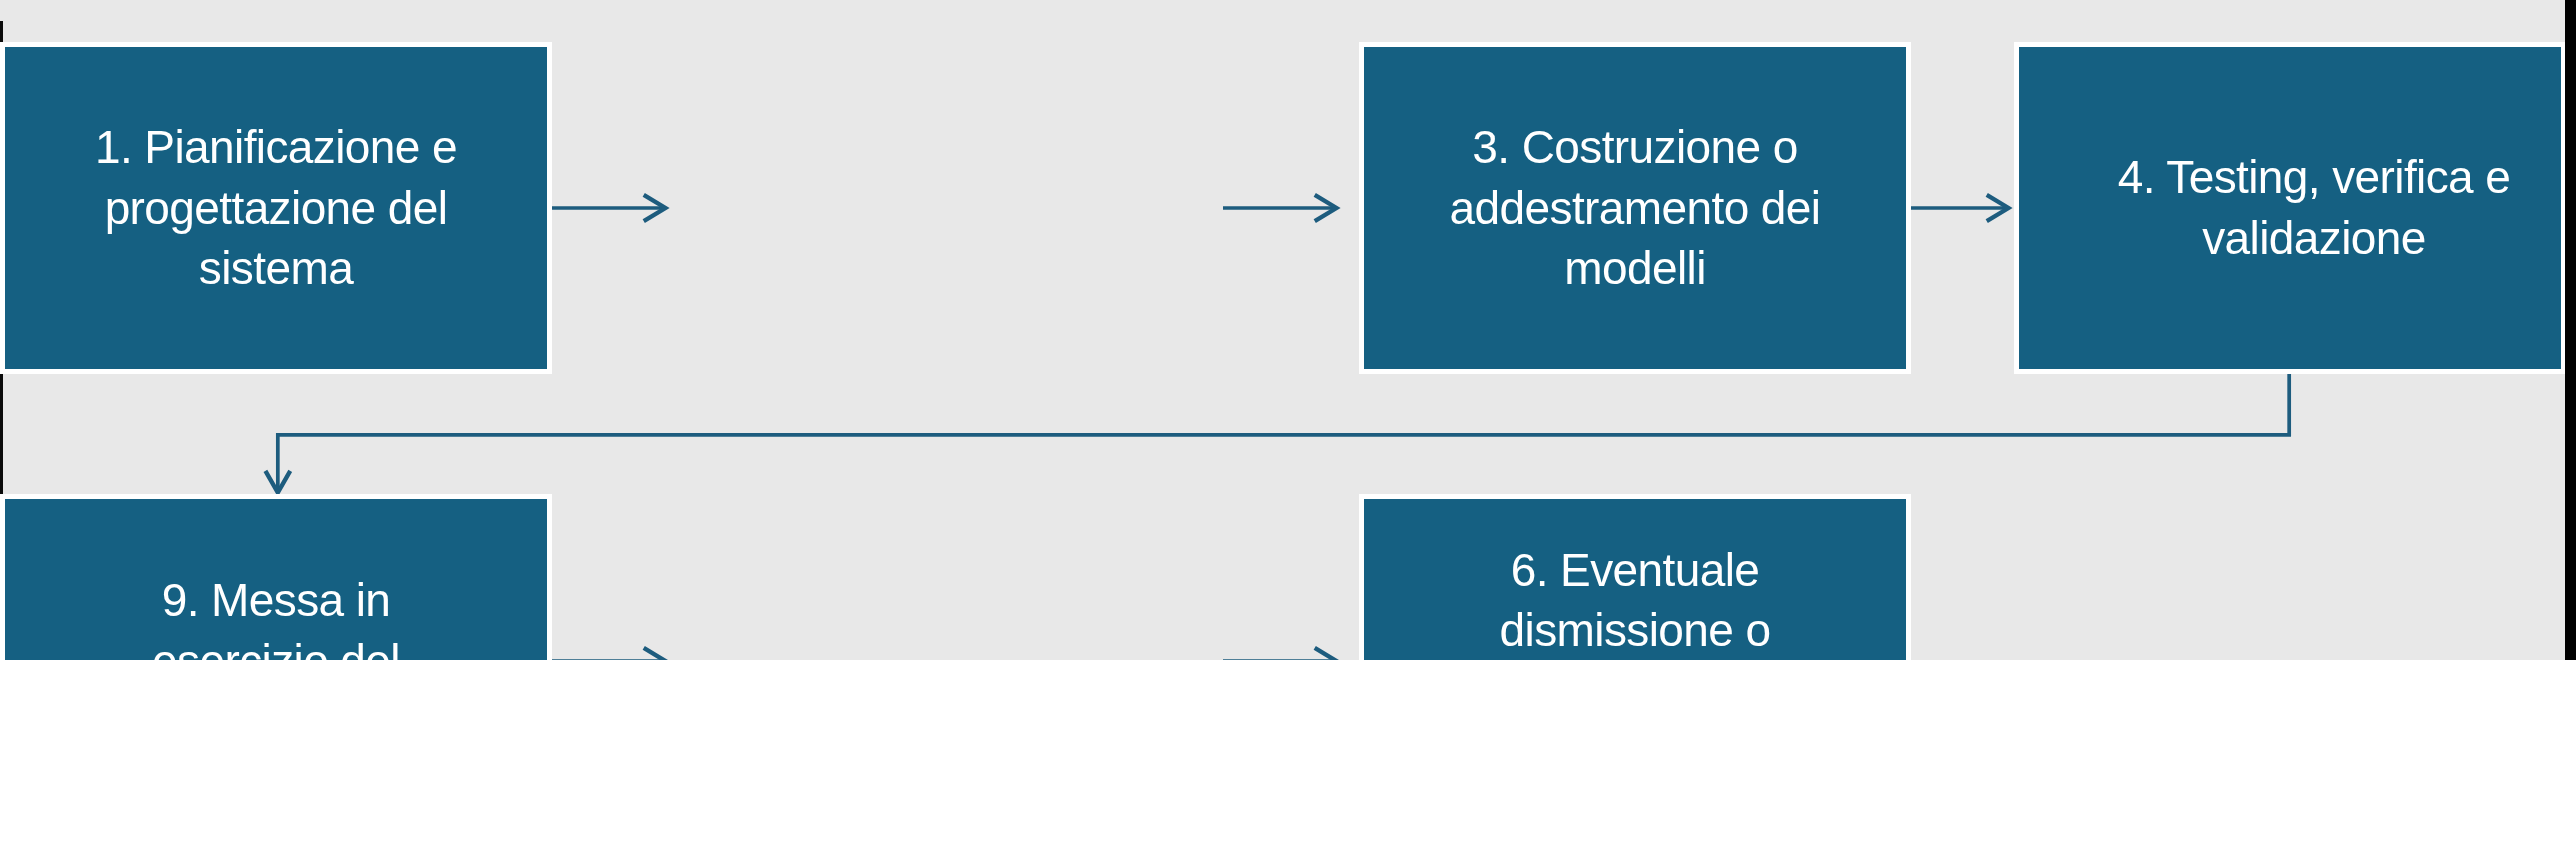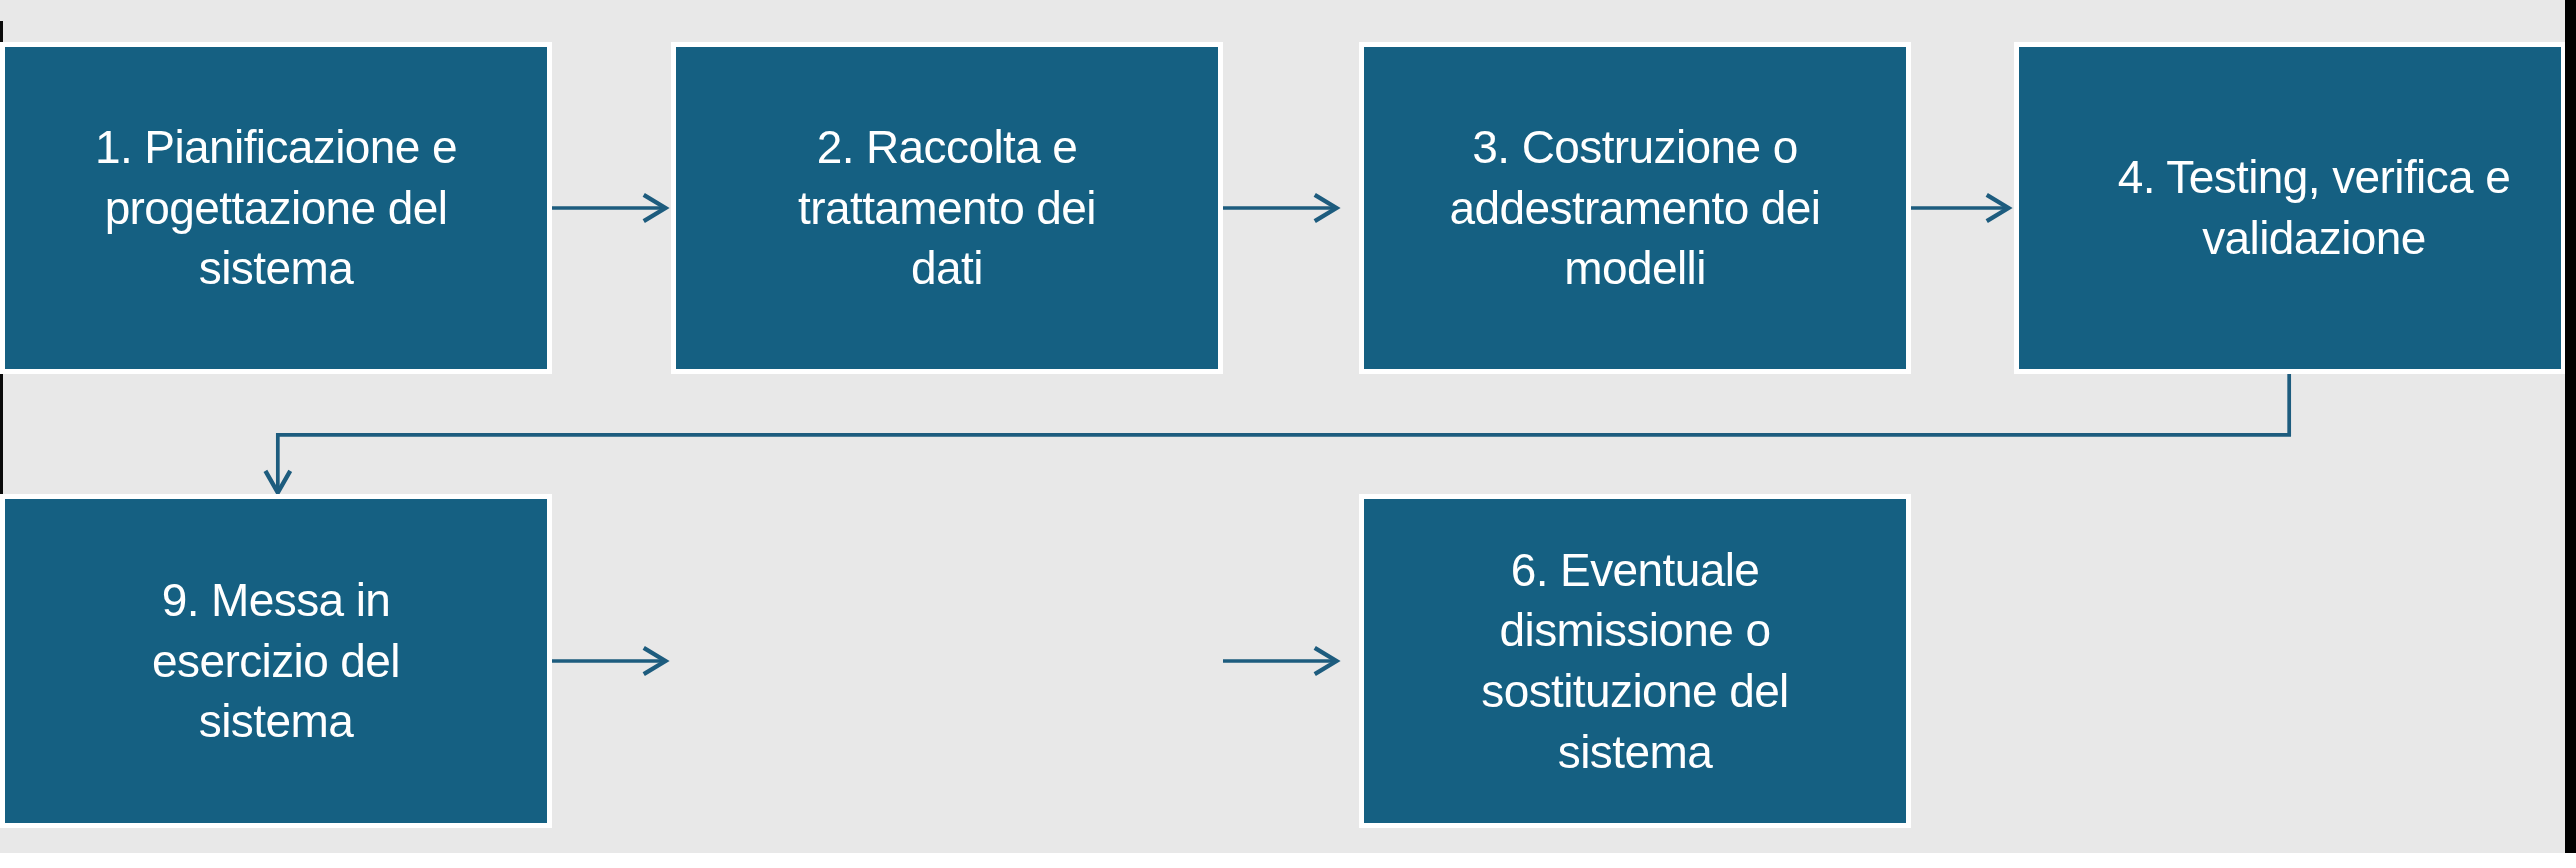--- a/index.html
+++ b/index.html
@@ -3,21 +3,21 @@
 <meta charset="utf-8">
 <style>
   html, body {
     margin: 0;
     padding: 0;
     background: #ffffff;
   }
   #canvas {
     position: relative;
     width: 2576px;
-    height: 853px;
+    height: 660px;
     background: var(--background, #e8e8e8);
     overflow: hidden;
     font-family: "Liberation Sans", sans-serif;
   }
   .flow-box {
     position: absolute;
     box-sizing: border-box;
     width: 552px;
     background: var(--box-fill, #156082);
     border: 5px solid var(--box-border, #ffffff);
@@ -70,25 +70,20 @@
 <div id="canvas">
 
   <div id="left-edge-line"></div>
   <div id="right-edge-band"></div>
 
   <div class="flow-box row1 col1">
     <div class="flow-label">1. Pianificazione e
 progettazione del
 sistema</div>
   </div>
-  <div class="flow-box row1 col2">
-    <div class="flow-label">2. Raccolta e
-trattamento dei
-dati</div>
-  </div>
   <div class="flow-box row1 col3">
     <div class="flow-label">3. Costruzione o
 addestramento dei
 modelli</div>
   </div>
   <div class="flow-box row1 col4">
     <div class="flow-label">4. Testing, verifica e
 validazione</div>
   </div>
 

